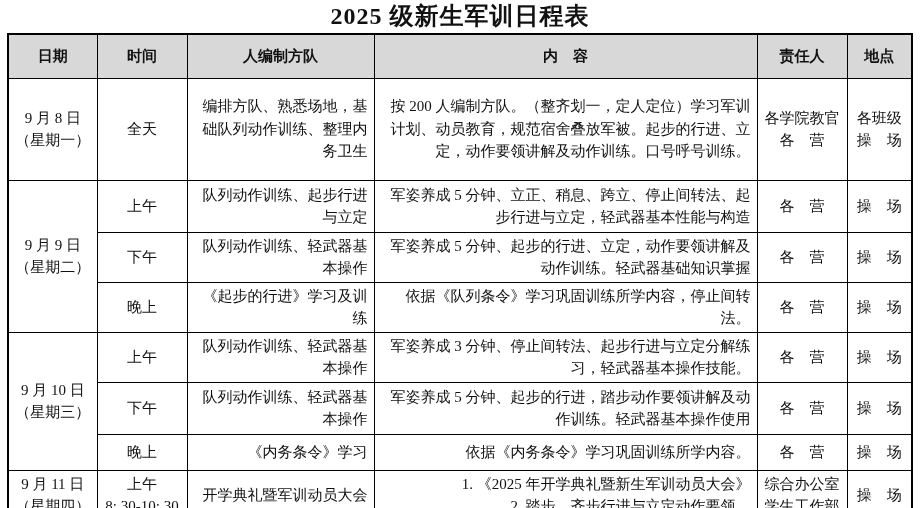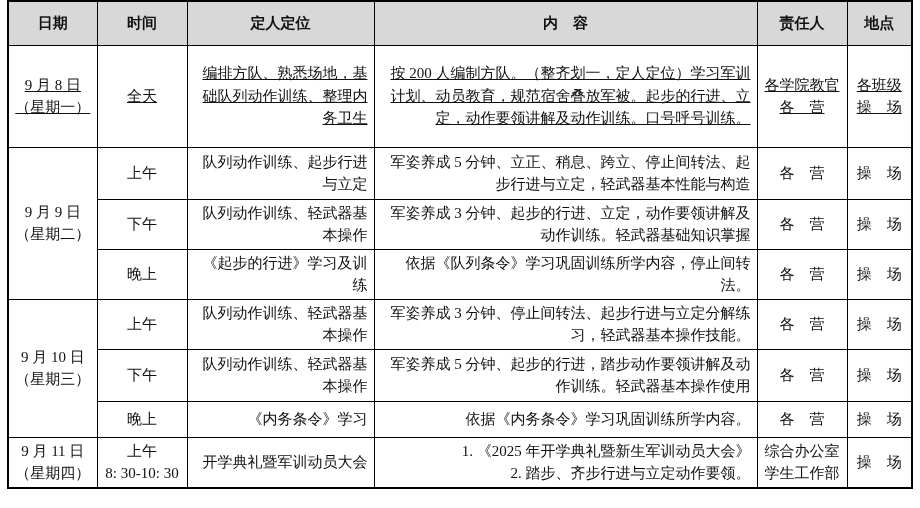--- a/index.html
+++ b/index.html
@@ -50,48 +50,49 @@
     text-align: center;
     padding: 10px 2px;
   }
   td.c-date, td.c-time, td.c-resp, td.c-loc {
     text-align: center;
   }
   td.c-cat, td.c-cont {
     text-align: right;
     padding: 2px 8px;
   }
-  tr.h-102 { height: 102px; text-decoration: underline; }
+  tr.h-102 { height: 102px; }
   tr.h-52  { height: 52px; }
   tr.h-46  { height: 46px; }
   tr.h-49  { height: 49px; }
   tr.h-48  { height: 48px; }
   tr.h-36  { height: 36px; }
   tr.h-50  { height: 50px; }
 </style>
 </head>
 <body>
 
 <div class="page">
 
+  <div class="doc-title">2025 级新生军训日程表</div>
 
   <table class="schedule">
     <colgroup>
       <col style="width:89px">
       <col style="width:90px">
       <col style="width:187px">
       <col style="width:383px">
       <col style="width:90px">
       <col style="width:65px">
     </colgroup>
     <thead>
       <tr>
         <th>日期</th>
         <th>时间</th>
-        <th>定人定位</th>
+        <th>人编制方队</th>
         <th>内　容</th>
         <th>责任人</th>
         <th>地点</th>
       </tr>
     </thead>
     <tbody>
 
       <tr class="h-102">
         <td class="c-date">9 月 8 日
 （星期一）</td>
@@ -109,21 +110,21 @@
 （星期二）</td>
         <td class="c-time">上午</td>
         <td class="c-cat">队列动作训练、起步行进与立定</td>
         <td class="c-cont">军姿养成 5 分钟、立正、稍息、跨立、停止间转法、起步行进与立定，轻武器基本性能与构造</td>
         <td class="c-resp">各　营</td>
         <td class="c-loc">操　场</td>
       </tr>
       <tr class="h-46">
         <td class="c-time">下午</td>
         <td class="c-cat">队列动作训练、轻武器基本操作</td>
-        <td class="c-cont">军姿养成 3 分钟、起步的行进、立定，动作要领讲解及动作训练。轻武器基础知识掌握</td>
+        <td class="c-cont">军姿养成 5 分钟、起步的行进、立定，动作要领讲解及动作训练。轻武器基础知识掌握</td>
         <td class="c-resp">各　营</td>
         <td class="c-loc">操　场</td>
       </tr>
       <tr class="h-49">
         <td class="c-time">晚上</td>
         <td class="c-cat">《起步的行进》学习及训练</td>
         <td class="c-cont">依据《队列条令》学习巩固训练所学内容，停止间转法。</td>
         <td class="c-resp">各　营</td>
         <td class="c-loc">操　场</td>
       </tr>

